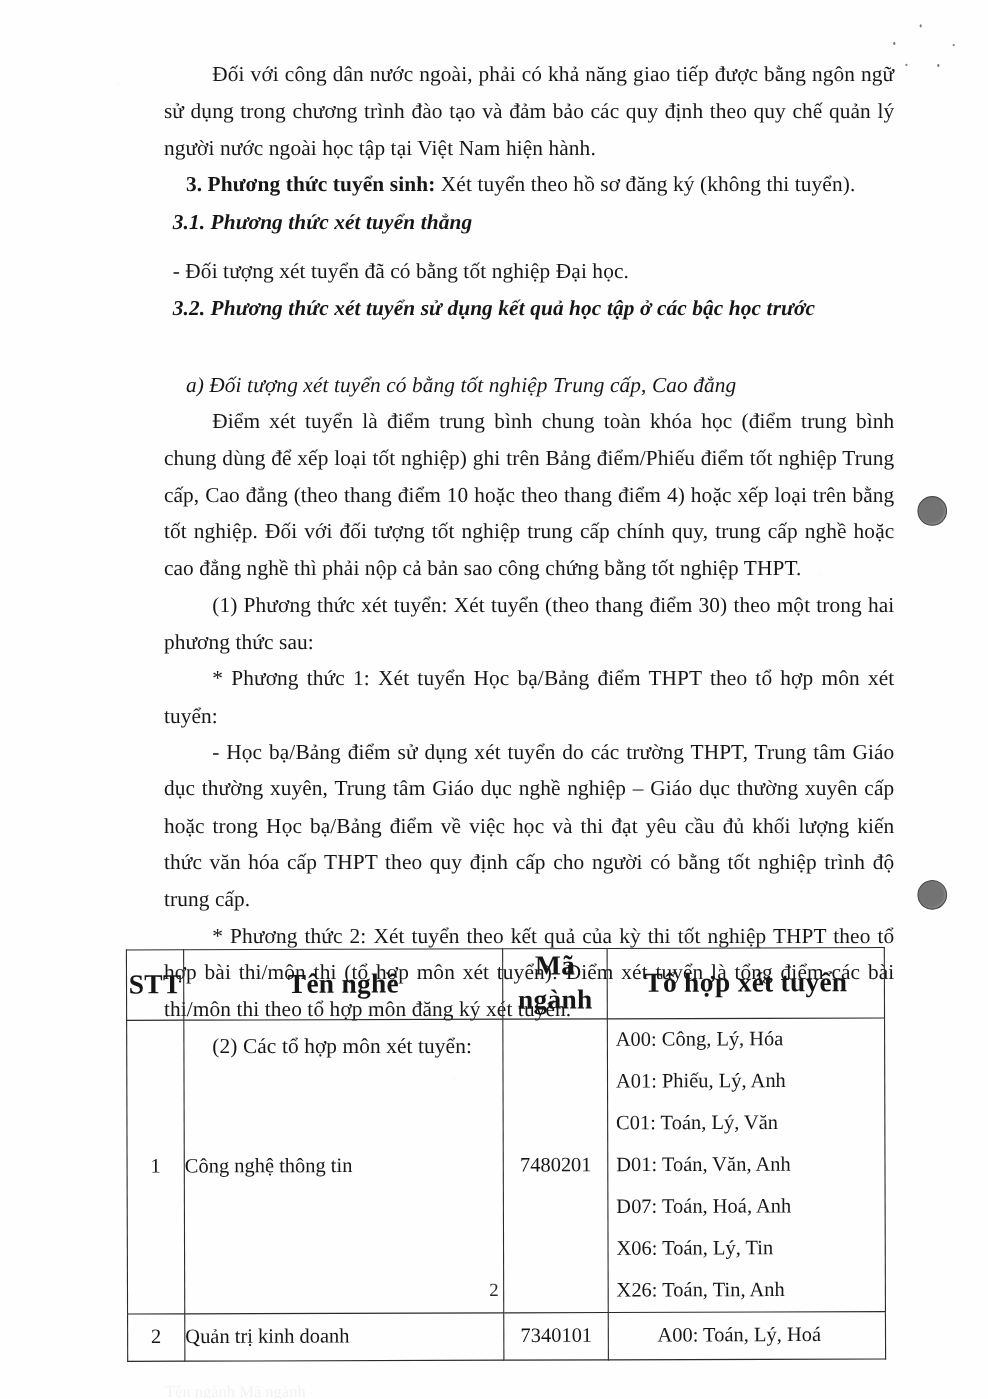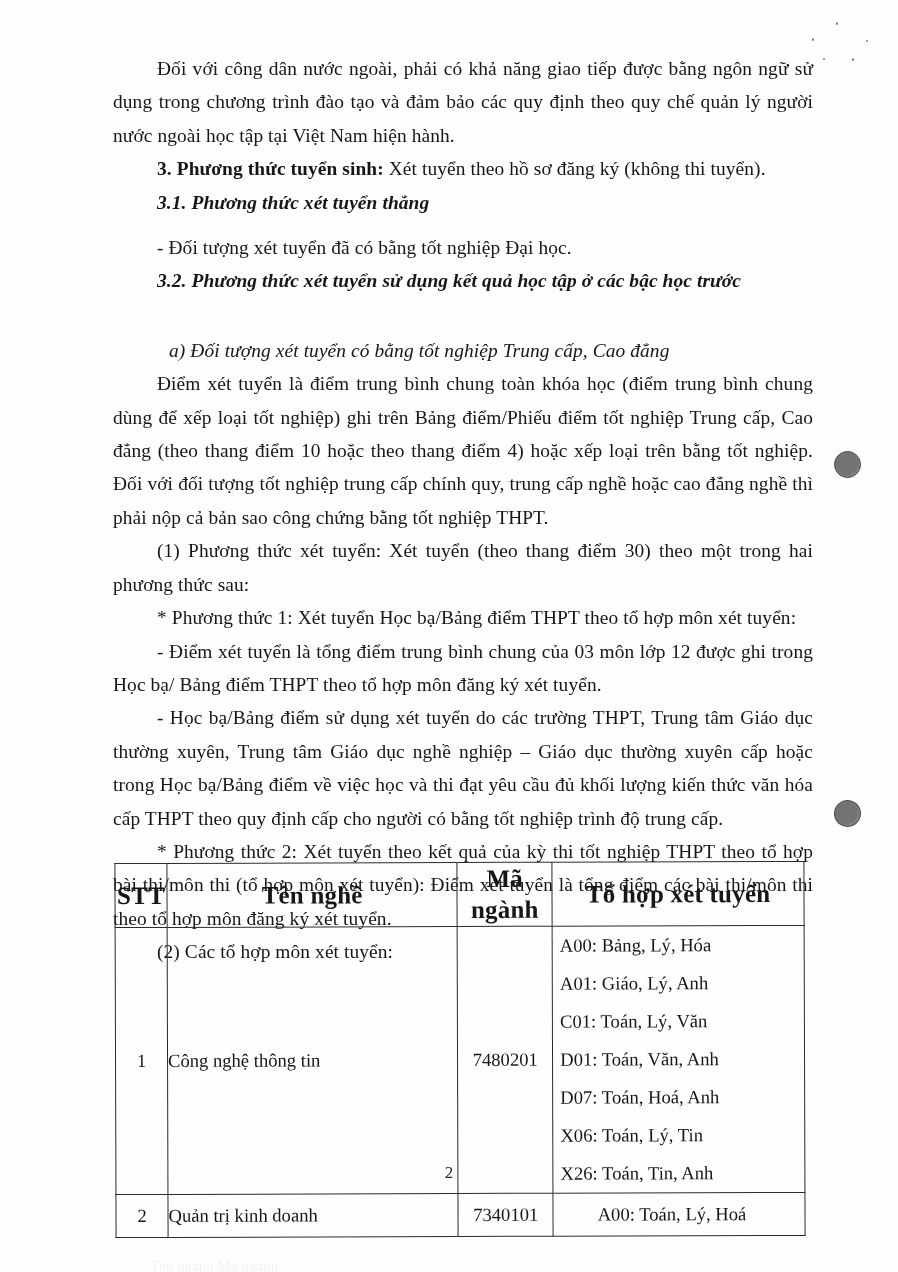--- a/index.html
+++ b/index.html
@@ -54,25 +54,25 @@
 
   p {
     margin: 0;
     text-align: justify;
     text-justify: inter-word;
     font-size: 19.4px;
     line-height: 33.4px;
     letter-spacing: .1px;
   }
 
-  p.indent { text-indent: 44px; }
+  p.indent { text-indent: 44px; margin-left: 36px; }
   p.indent-sm { text-indent: 30px; }
   p.noindent { text-indent: 0; }
 
-  .b   { font-weight: bold; }
+  .b   { font-weight: bold; margin-left: 12px; }
   .i   { font-style: italic; }
   .bi  { font-weight: bold; font-style: italic; }
 
   
   .punch {
     position: absolute;
     width: 25px;
     height: 25px;
     border-radius: 50%;
     background: #737373;
@@ -189,21 +189,20 @@
 
     <p style="text-indent:56px;margin-top:36px;" class="i">a) Đối tượng xét tuyển có bằng tốt nghiệp Trung cấp, Cao đẳng</p>
 
     <p class="indent">Điểm xét tuyển là điểm trung bình chung toàn khóa học (điểm trung bình chung dùng để xếp loại tốt nghiệp) ghi trên Bảng điểm/Phiếu điểm tốt nghiệp Trung cấp, Cao đẳng (theo thang điểm 10 hoặc theo thang điểm 4) hoặc xếp loại trên bằng tốt nghiệp. Đối với đối tượng tốt nghiệp trung cấp chính quy, trung cấp nghề hoặc cao đẳng nghề thì phải nộp cả bản sao công chứng bằng tốt nghiệp THPT.</p>
 
 
     <p class="indent">(1) Phương thức xét tuyển: Xét tuyển (theo thang điểm 30) theo một trong hai phương thức sau:</p>
 
     <p class="indent">* Phương thức 1: Xét tuyển Học bạ/Bảng điểm THPT theo tổ hợp môn xét tuyển:</p>
 
-    <p class="indent">- Điểm xét tuyển là tổng điểm trung bình chung của 03 môn lớp 12 được ghi trong Học bạ/ Bảng điểm THPT theo tổ hợp môn đăng ký xét tuyển.</p>
 
     <p class="indent">- Học bạ/Bảng điểm sử dụng xét tuyển do các trường THPT, Trung tâm Giáo dục thường xuyên, Trung tâm Giáo dục nghề nghiệp – Giáo dục thường xuyên cấp hoặc trong Học bạ/Bảng điểm về việc học và thi đạt yêu cầu đủ khối lượng kiến thức văn hóa cấp THPT theo quy định cấp cho người có bằng tốt nghiệp trình độ trung cấp.</p>
 
     <p class="indent">* Phương thức 2: Xét tuyển theo kết quả của kỳ thi tốt nghiệp THPT theo tổ hợp bài thi/môn thi (tổ hợp môn xét tuyển): Điểm xét tuyển là tổng điểm các bài thi/môn thi theo tổ hợp môn đăng ký xét tuyển.</p>
 
     <p class="indent">(2) Các tổ hợp môn xét tuyển:</p>
 
   </div>
 
   <div class="table-wrap">
@@ -221,22 +220,22 @@
           <th>Mã ngành</th>
           <th>Tổ hợp xét tuyển</th>
         </tr>
       </thead>
       <tbody>
         <tr class="row-1">
           <td class="c-stt">1</td>
           <td class="c-name">Công nghệ thông tin</td>
           <td class="c-code">7480201</td>
           <td class="c-combolist">
-            <div class="combo-line">A00: Bảng, Lý, Hóa</div>
-            <div class="combo-line">A01: Giáo, Lý, Anh</div>
+            <div class="combo-line">A00: Công, Lý, Hóa</div>
+            <div class="combo-line">A01: Phiếu, Lý, Anh</div>
             <div class="combo-line">C01: Toán, Lý, Văn</div>
             <div class="combo-line">D01: Toán, Văn, Anh</div>
             <div class="combo-line">D07: Toán, Hoá, Anh</div>
             <div class="combo-line">X06: Toán, Lý, Tin</div>
             <div class="combo-line">X26: Toán, Tin, Anh</div>
           </td>
         </tr>
         <tr class="row-2">
           <td class="c-stt">2</td>
           <td class="c-name">Quản trị kinh doanh</td>

